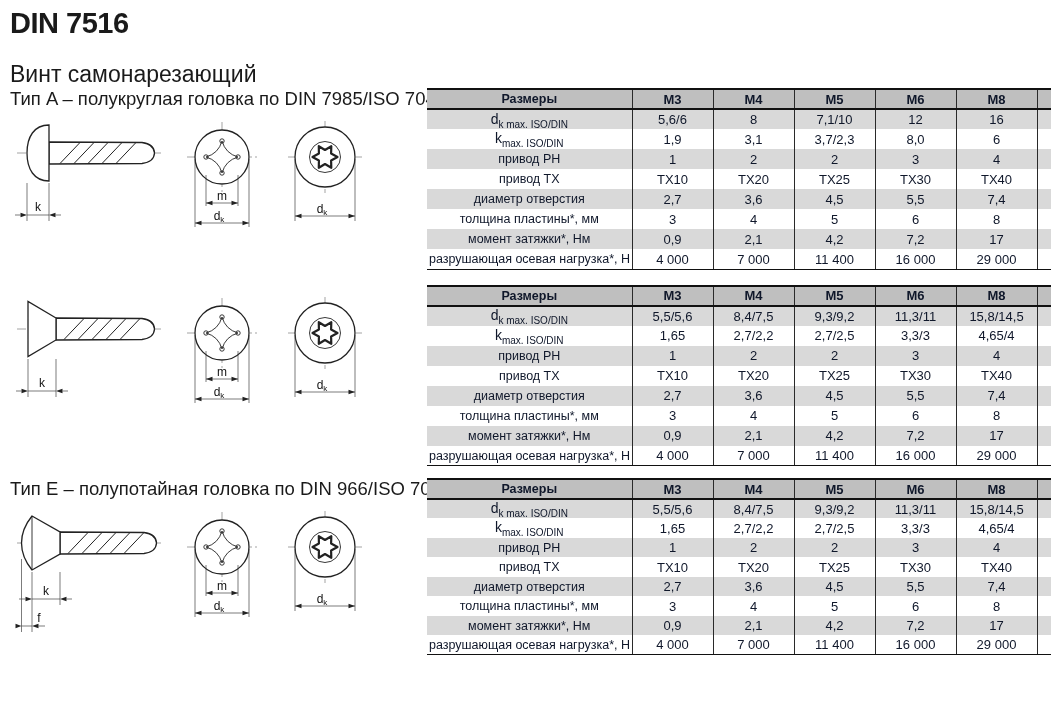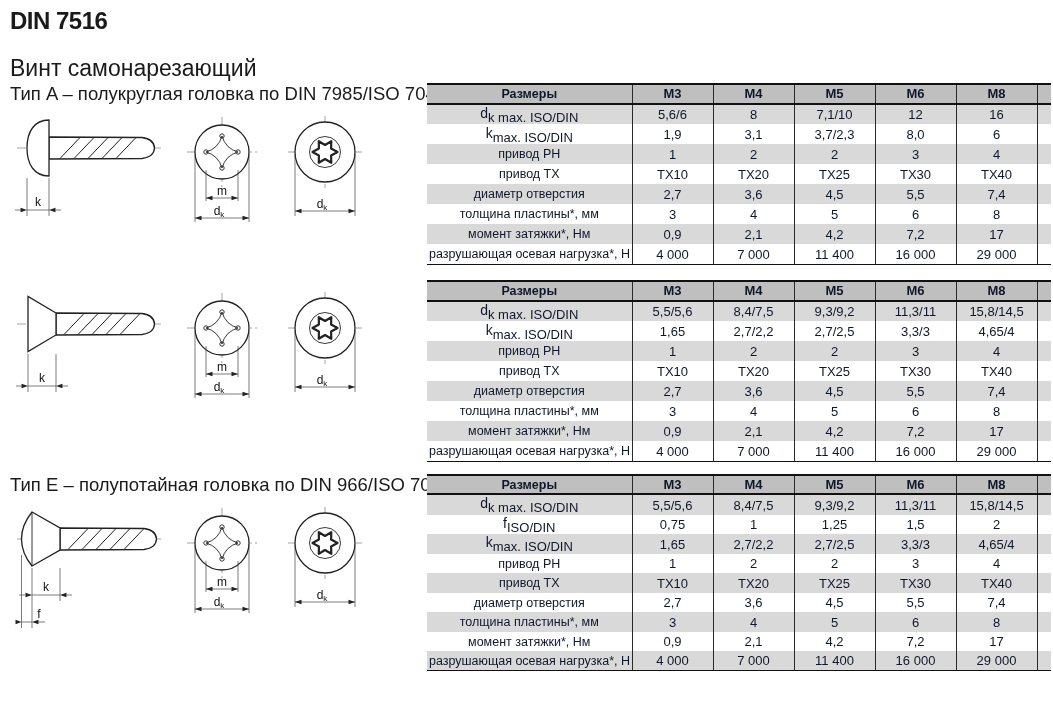--- a/index.html
+++ b/index.html
@@ -1,38 +1,38 @@
 <!DOCTYPE html>
 <html><head>
 <meta charset="utf-8">
 <style>
   * { margin:0; padding:0; box-sizing:border-box; }
   body { font-family:"Liberation Sans", sans-serif; background:#fff; color:#1a1a1a; }
   .page { width:1053px; height:717px; overflow:hidden; background:#fff; padding:8px 0 0 10px; position:relative; }
 
-  .doc-title { font-size:24px; font-weight:700; line-height:1.1; margin-bottom:21px; letter-spacing:-0.5px; }
+  .doc-title { font-size:29px; font-weight:700; line-height:1.1; margin-bottom:21px; letter-spacing:-0.5px; }
   .doc-subtitle { font-size:23px; font-weight:400; line-height:1.15; margin-bottom:1px; }
 
   .section { display:grid; grid-template-columns:417px 626px; align-items:start; }
   .section-a { margin-bottom:15px; }
   .section-d { margin-bottom:12px; }
   .section-heading { font-size:18.5px; font-weight:400; line-height:21px; white-space:nowrap; margin-bottom:2px; }
 
   .drawings { display:flex; align-items:flex-start; gap:18px; padding-left:4px; margin-top:6px; }
 
   
   table { border-collapse:collapse; table-layout:fixed; width:624px; font-size:13px; color:#0f172a; }
   th, td { height:20px; text-align:center; vertical-align:middle; padding:0 2px; white-space:nowrap; overflow:hidden; }
   thead th { background:#bfbfbf; font-weight:700; border-top:2px solid #111; border-bottom:2.5px solid #111; }
   .c-label { width:205px; font-size:12.5px; }
   .c-val   { width:81px; border-left:1px solid #2a2a2a; }
   .c-sliver{ width:14px; border-left:1px solid #2a2a2a; }
   tbody tr:nth-child(odd) td { background:#d9d9d9; }
   tbody tr:last-child td { border-bottom:1.5px solid #111; }
-  td.c-label sub { font-size:13px; }
+  td.c-label sub { font-size:10px; }
   td.c-label .sym { font-size:14px; }
   .section-e td, .section-e th { height:19.5px; }
 
   
   .outline { stroke:#222; stroke-width:1.3; fill:#fff; }
   .thin    { stroke-width:0.9; fill:none; }
   .thr     { stroke:#222; stroke-width:1; }
   .torx    { stroke:#222; stroke-width:2.2; fill:none; stroke-linejoin:round; }
   .cl      { stroke:#666; stroke-width:0.6; stroke-dasharray:9 3 2 3; }
   .ext     { stroke:#444; stroke-width:0.7; }
@@ -381,29 +381,20 @@
             <tr>
               <td class="c-label"><span class="sym">d</span><sub>k max. ISO/DIN</sub></td>
               <td class="c-val">5,5/5,6</td>
               <td class="c-val">8,4/7,5</td>
               <td class="c-val">9,3/9,2</td>
               <td class="c-val">11,3/11</td>
               <td class="c-val">15,8/14,5</td>
               <td class="c-sliver"></td>
             </tr>
             <tr>
-              <td class="c-label"><span class="sym">f</span><sub>ISO/DIN</sub></td>
-              <td class="c-val">0,75</td>
-              <td class="c-val">1</td>
-              <td class="c-val">1,25</td>
-              <td class="c-val">1,5</td>
-              <td class="c-val">2</td>
-              <td class="c-sliver"></td>
-            </tr>
-            <tr>
               <td class="c-label"><span class="sym">k</span><sub>max. ISO/DIN</sub></td>
               <td class="c-val">1,65</td>
               <td class="c-val">2,7/2,2</td>
               <td class="c-val">2,7/2,5</td>
               <td class="c-val">3,3/3</td>
               <td class="c-val">4,65/4</td>
               <td class="c-sliver"></td>
             </tr>
             <tr>
               <td class="c-label">привод PH</td>

